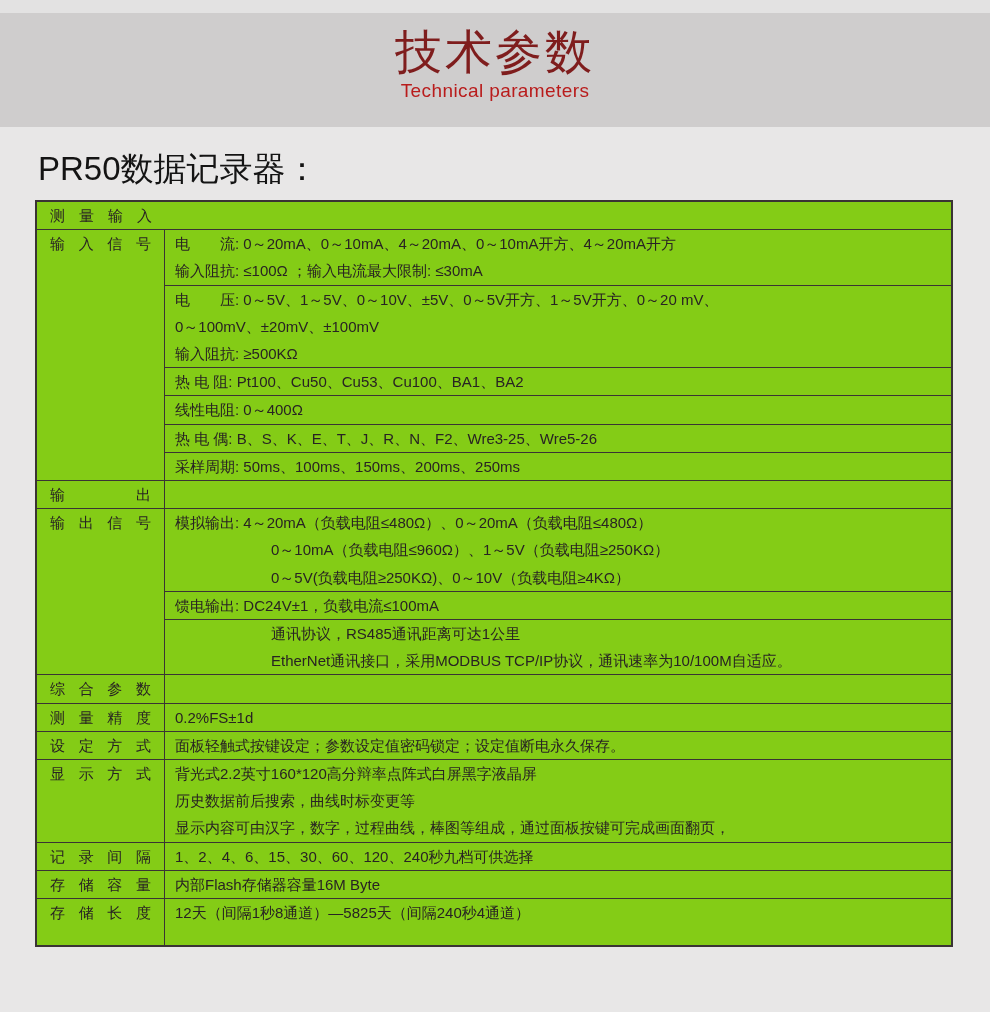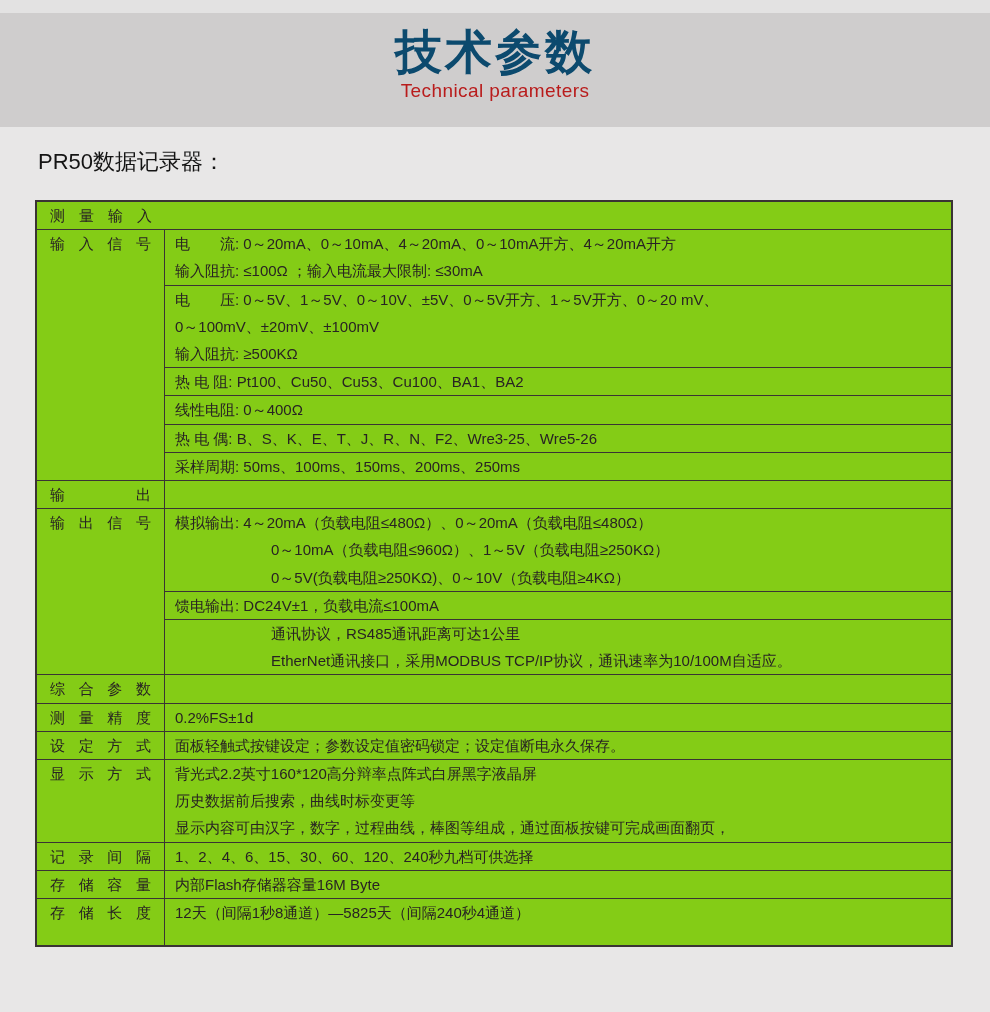--- a/index.html
+++ b/index.html
@@ -4,23 +4,23 @@
 <style>
   html,body{margin:0;padding:0;}
   body{
     width:990px;height:1012px;position:relative;overflow:hidden;
     background:#e8e7e7;
     font-family:"Liberation Sans","DejaVu Sans",sans-serif;
     -webkit-font-smoothing:antialiased;
   }
   .top-strip{position:absolute;top:0;left:0;width:990px;height:13px;background:#e3e2e2;}
   .band{position:absolute;top:13px;left:0;width:990px;height:114px;background:#cfcdcd;text-align:center;}
-  .band .title{margin:13px 14px 0;font-size:47px;line-height:52px;letter-spacing:3px;color:#0c4a6e;font-weight:700;}
+  .band .title{margin:13px 14px 0;font-size:47px;line-height:52px;letter-spacing:3px;color:#7f1d1d;font-weight:400;}
   .band .subtitle{font-size:19px;color:#b91c1c;margin-top:2px;letter-spacing:0.4px;}
-  .product{position:absolute;top:147px;left:38px;font-size:22px;color:#141414;}
+  .product{position:absolute;top:147px;left:38px;font-size:33px;color:#141414;}
 
   .t{
     position:absolute;top:200px;left:35px;width:918px;box-sizing:border-box;
     border:2px solid #3a3434;background:#84cc16;
     font-size:15px;line-height:27.2px;color:#282323;
   }
   .row{display:flex;border-top:1.5px solid #3a3434;}
   .row.first{border-top:none;}
   .row.last{height:46px;overflow:hidden;}
   .lbl{

